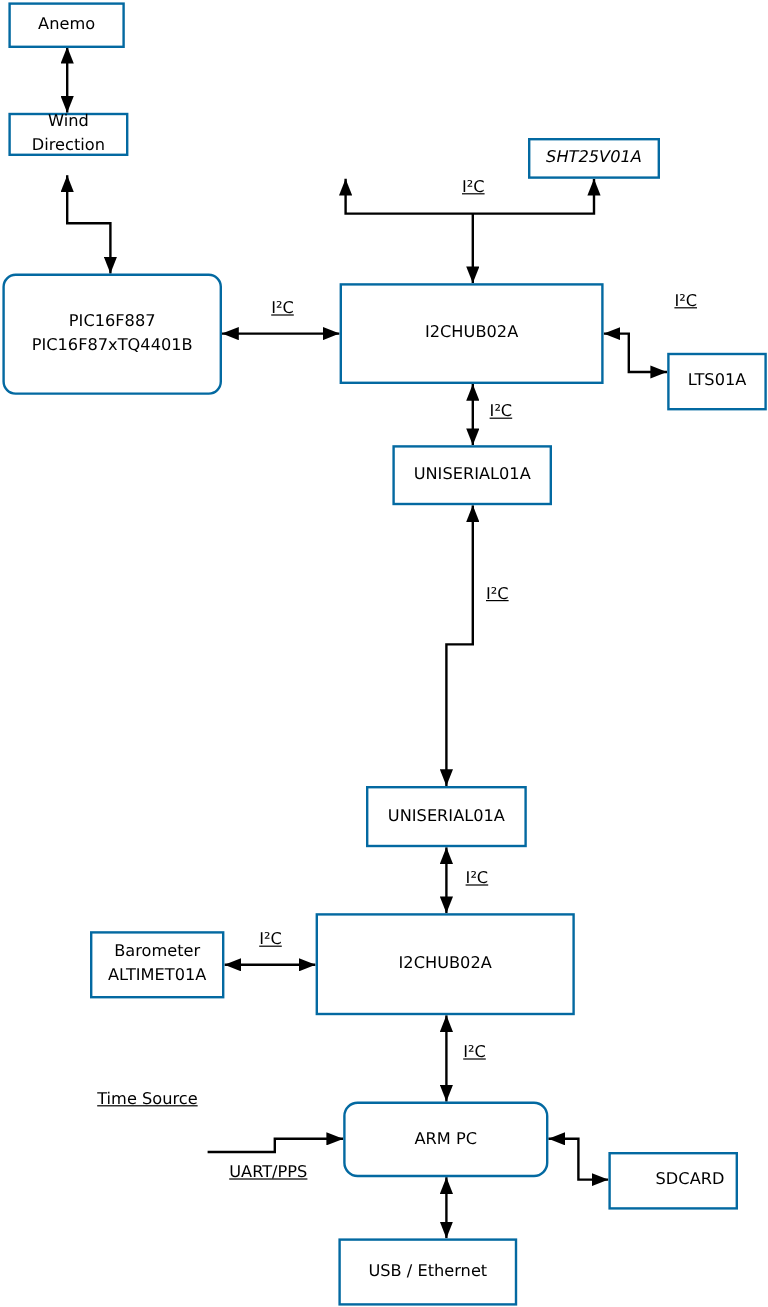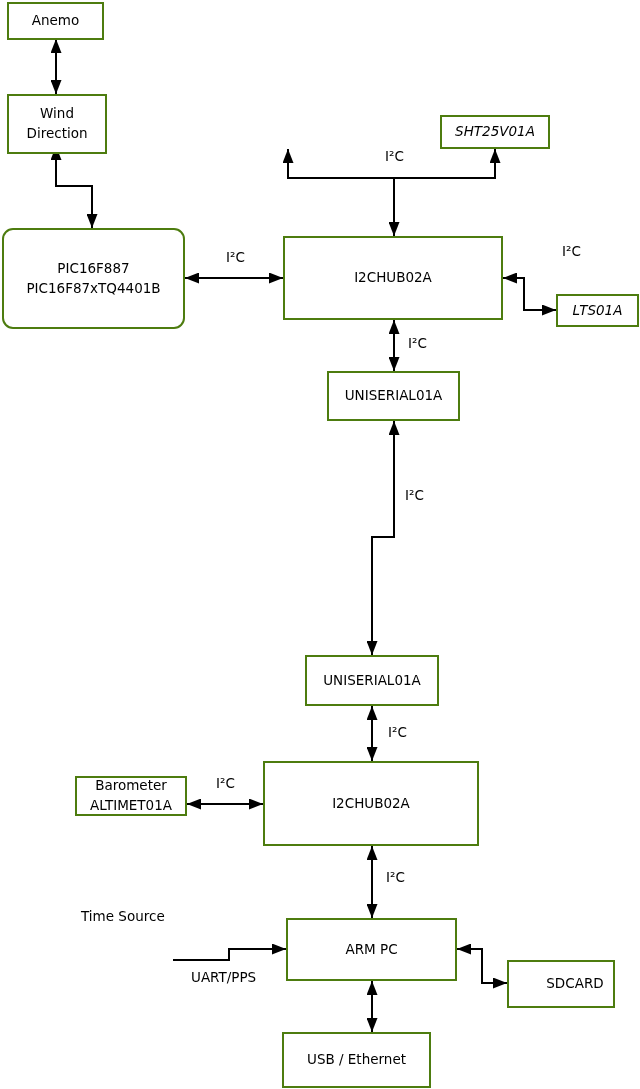--- a/index.html
+++ b/index.html
@@ -9,42 +9,42 @@
     color: #000;
   }
   .canvas {
     position: relative; width: 640px; height: 1089px;
     background: #ffffff; overflow: hidden;
     font-size: 13.5px;
   }
   .wires { position: absolute; left: 0; top: 0; }
   .node {
     position: absolute; box-sizing: border-box;
-    border: 2px solid #4d7c0f; background: #ffffff;
+    border: 2px solid #0369a1; background: #ffffff;
     display: flex; flex-direction: column;
     align-items: center; justify-content: center;
     text-align: center; line-height: 1.45;
     white-space: nowrap;
   }
-  .lbl { position: absolute; white-space: nowrap; line-height: 1; }
+  .lbl { position: absolute; white-space: nowrap; line-height: 1; text-decoration: underline; }
 
   
   #n-anemo   { left: 7px;   top: 2px;    width: 97px;  height: 38px; }
-  #n-wind    { left: 7px;   top: 94px;   width: 100px; height: 60px; }
+  #n-wind    { left: 7px;   top: 94px;   width: 100px; height: 36px; }
   #n-pic     { left: 2px;   top: 228px;  width: 183px; height: 101px; border-radius: 11px; }
   #n-isl     { left: 233px; top: 115px;  width: 110px; height: 34px; }
   #n-sht     { left: 440px; top: 115px;  width: 110px; height: 34px; font-style: italic; }
   #n-hub1    { left: 283px; top: 236px;  width: 220px; height: 84px; }
-  #n-lts     { left: 556px; top: 294px;  width: 83px;  height: 33px; font-style: italic; }
+  #n-lts     { left: 556px; top: 294px;  width: 83px;  height: 48px; }
   #n-uni1    { left: 327px; top: 371px;  width: 133px; height: 50px; }
   #n-uni2    { left: 305px; top: 655px;  width: 134px; height: 51px; }
   #n-hub2    { left: 263px; top: 761px;  width: 216px; height: 85px; }
-  #n-baro    { left: 75px;  top: 776px;  width: 112px; height: 40px; }
+  #n-baro    { left: 75px;  top: 776px;  width: 112px; height: 56px; }
   #n-gps     { left: 67px;  top: 937px;  width: 106px; height: 45px; }
-  #n-armpc   { left: 286px; top: 918px;  width: 171px; height: 63px; }
+  #n-armpc   { left: 286px; top: 918px;  width: 171px; height: 63px; border-radius: 12px; }
   #n-sdcard  { left: 507px; top: 960px;  width: 108px; height: 48px; padding-left: 28px; }
   #n-usb     { left: 282px; top: 1032px; width: 149px; height: 56px; }
 
   
   #l-i2c-bus       { left: 385px; top: 150px; }
   #l-i2c-hub1-l    { left: 226px; top: 251px; }
   #l-i2c-hub1-r    { left: 562px; top: 245px; }
   #l-i2c-hub1-uni1 { left: 408px; top: 337px; }
   #l-i2c-long      { left: 405px; top: 489px; }
   #l-i2c-uni2-hub2 { left: 388px; top: 726px; }

